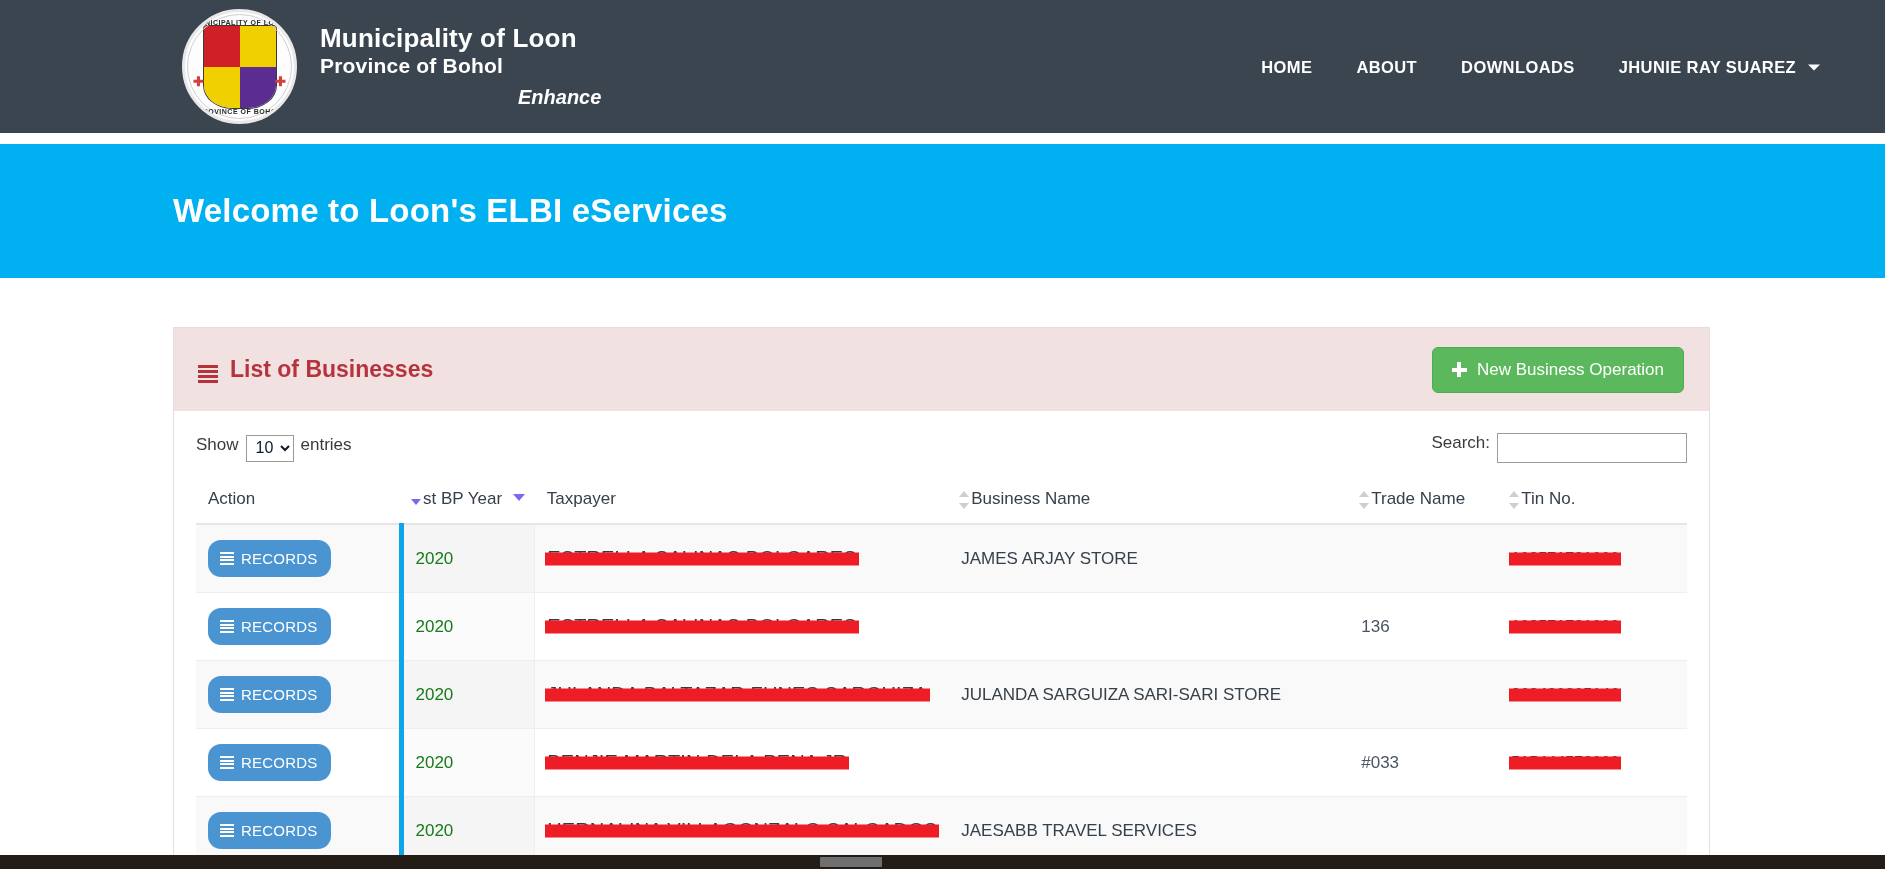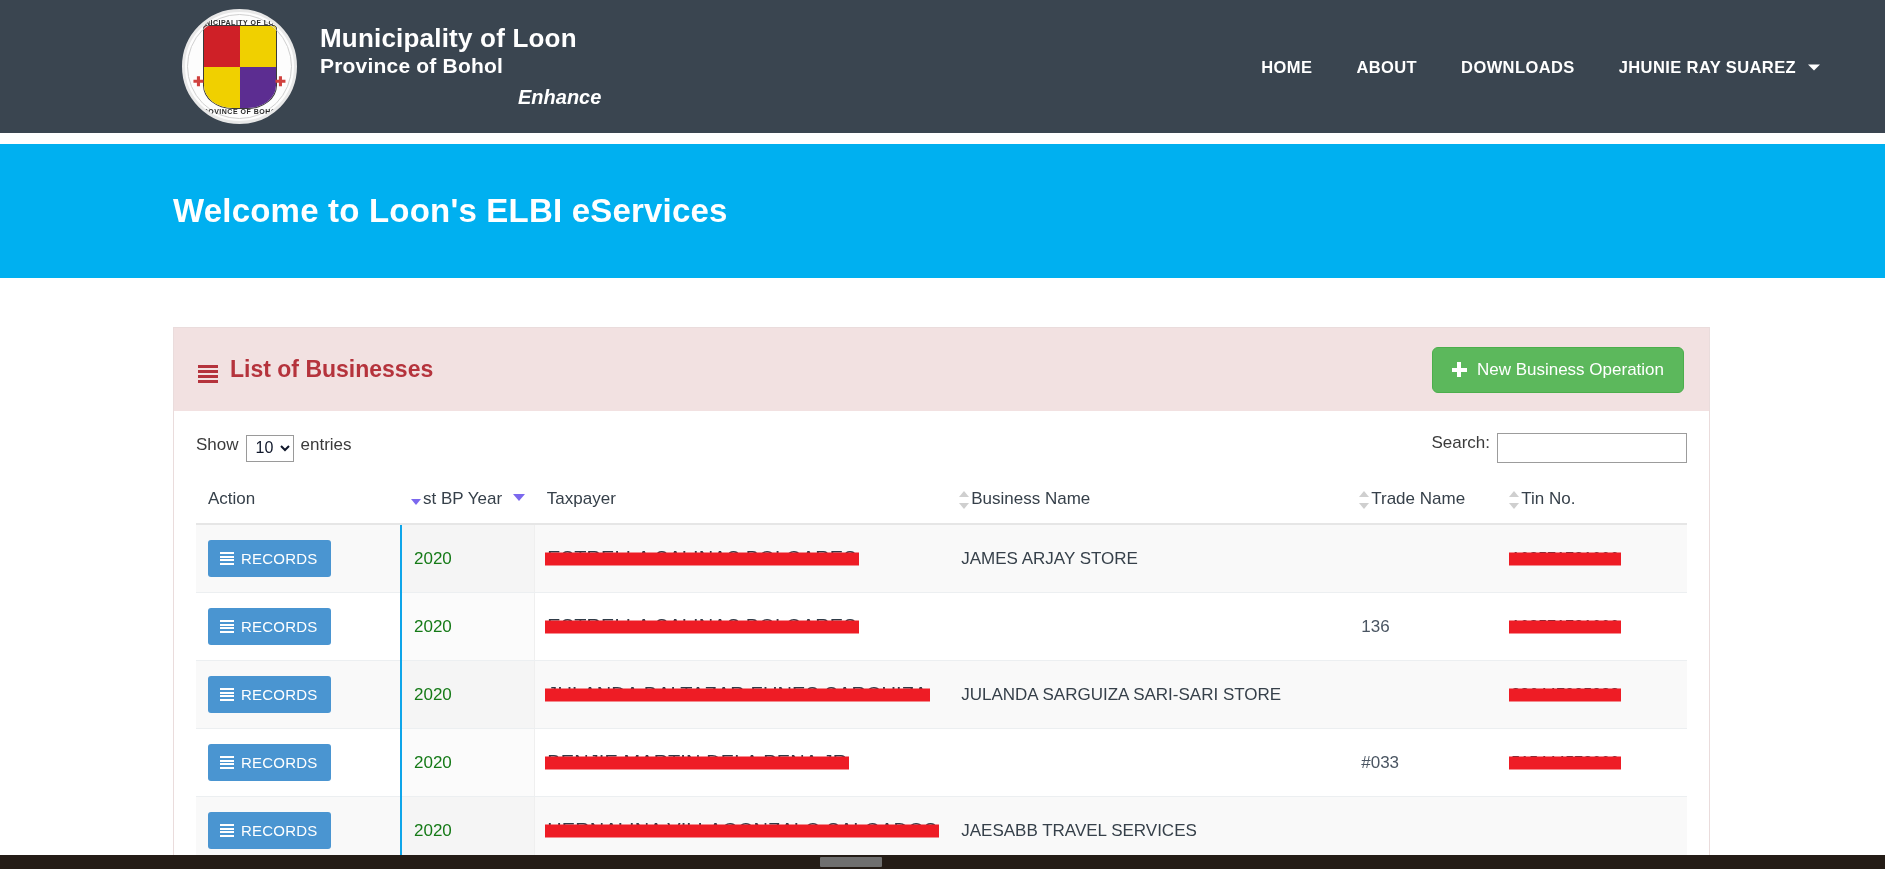--- a/index.html
+++ b/index.html
@@ -286,30 +286,30 @@
     padding: 15px 12px;
     border-bottom: 1px solid #eceff1;
     vertical-align: middle;
   }
   tbody tr.odd td { background: #f9f9f9; }
   tbody tr.even td { background: #ffffff; }
   td.c-year {
     color: #157a17;
     font-weight: normal;
     background: #f5f5f5 !important;
-    border-left: 2px solid #0ea5e9;
+    border-left: 5px solid #0ea5e9;
     border-right: 1px solid #efefef;
     padding-left: 22px;
   }
   tbody tr.even td.c-year { background: #fbfbfb !important; }
 
   .btn-records {
     background: #4a95d1;
     border: none;
-    border-radius: 3px;
+    border-radius: 13px;
     color: #ffffff;
     font-size: 15px;
     letter-spacing: .2px;
     padding: 10px 14px 10px 12px;
     cursor: pointer;
     display: inline-flex;
     align-items: center;
     white-space: nowrap;
   }
   .rec-icon {
@@ -496,21 +496,21 @@
             </tr>
             <tr class="odd">
               <td><span class="btn-records">
                   <span class="rec-icon"></span>
                   <span>RECORDS</span>
                 </span></td>
               <td class="c-year">2020</td>
               <td><span class="redacted">JULANDA BALTAZAR FUNES SARGUIZA</span></td>
               <td>JULANDA SARGUIZA SARI-SARI STORE</td>
               <td class="c-trade"></td>
-              <td class="c-tin"><span class="redacted">236447995983</span></td>
+              <td class="c-tin"><span class="redacted">268430305146</span></td>
             </tr>
             <tr class="even">
               <td><span class="btn-records">
                   <span class="rec-icon"></span>
                   <span>RECORDS</span>
                 </span></td>
               <td class="c-year">2020</td>
               <td><span class="redacted">BENJIE MARTIN DELA PENA JR</span></td>
               <td></td>
               <td class="c-trade">#033</td>

